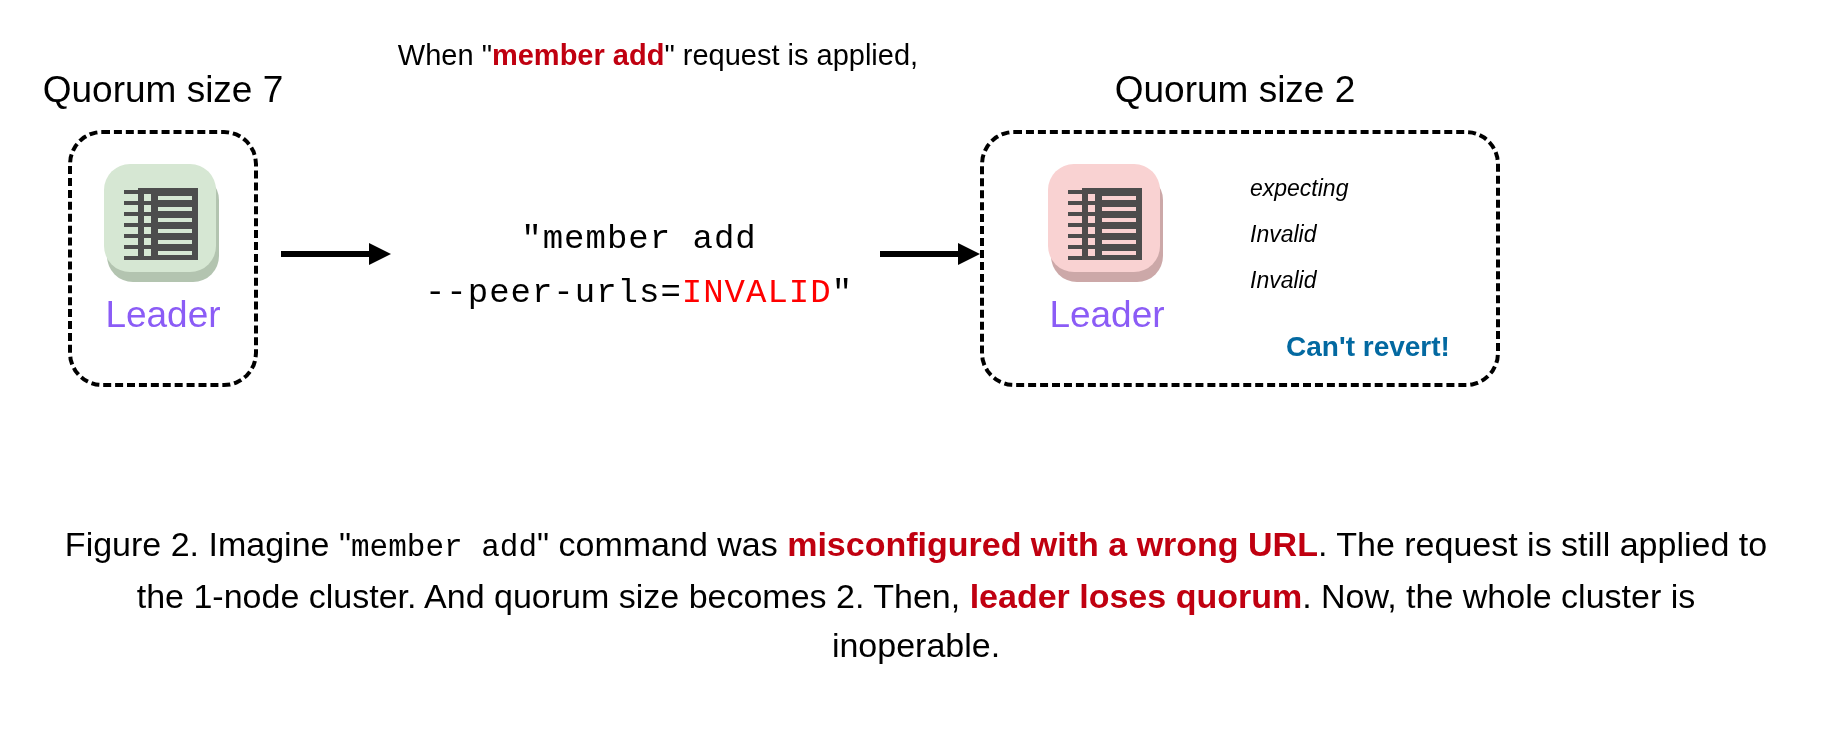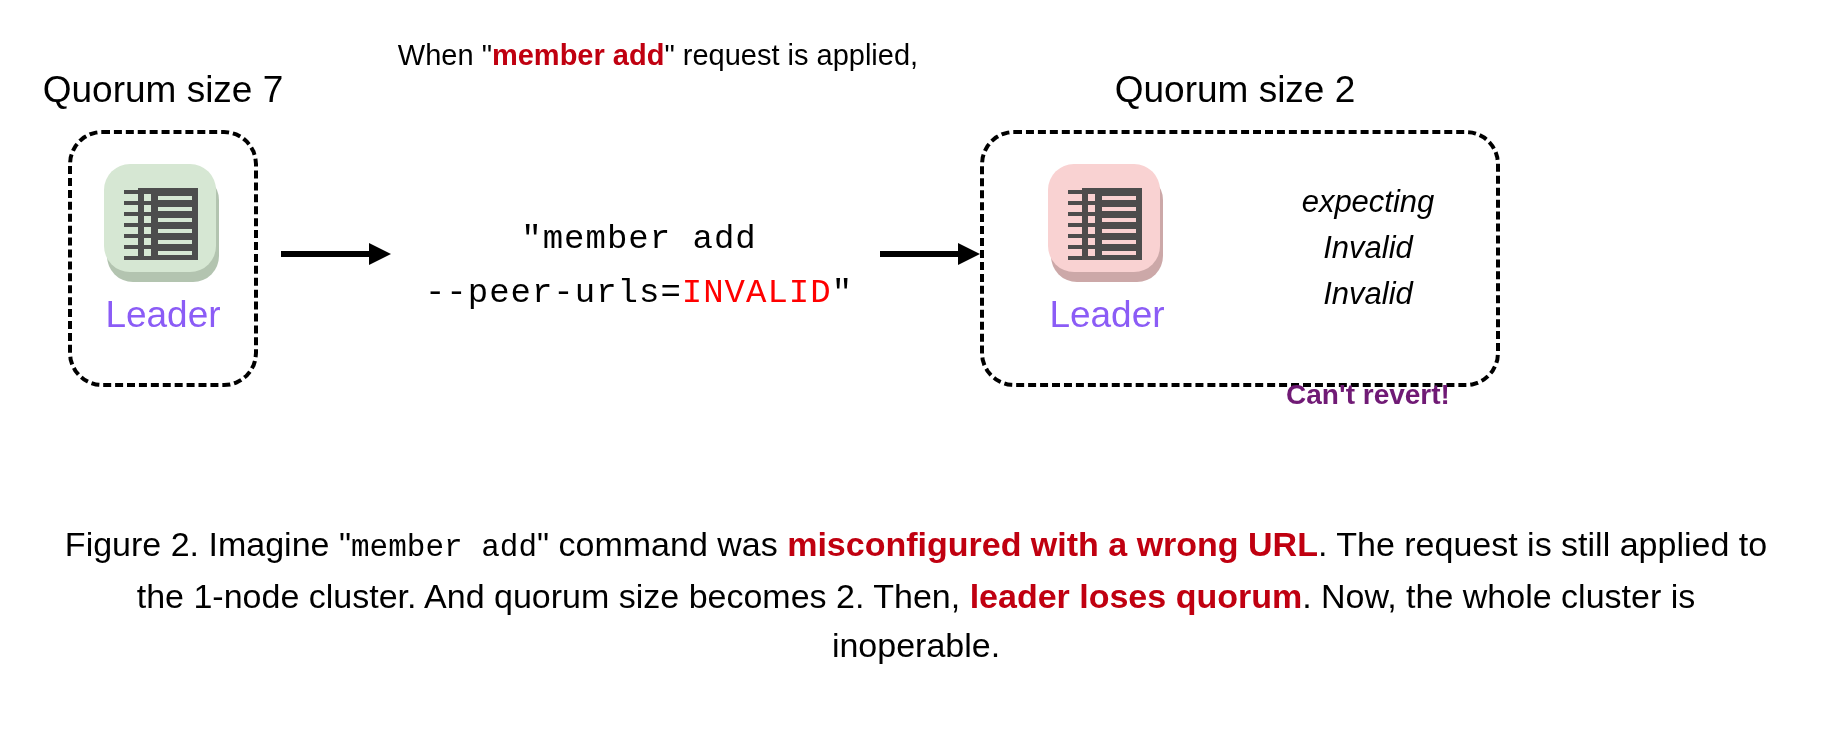--- a/index.html
+++ b/index.html
@@ -219,38 +219,36 @@
     letter-spacing: 1px;
     white-space: nowrap;
   }
 
   
   #status-text {
     position: absolute;
     left: 1250px;
     top: 165px;
     width: 236px;
-    text-align: center;
-    font-size: 31px;
+    text-align: left;
+    font-size: 23px;
     line-height: 46px;
     font-style: italic;
-    margin-top: 14px;
   }
   #status-warning {
     position: absolute;
     left: 1250px;
     top: 330px;
     width: 236px;
     text-align: center;
     font-size: 28px;
     line-height: 34px;
     font-weight: bold;
-    color: #701a75;
+    color: #0369a1;
     font-style: normal;
-    margin-top: 48px;
   }
 
   
   #figure-caption {
     position: absolute;
     left: 60px;
     top: 520px;
     width: 1712px;
     text-align: center;
     font-size: 34px;

